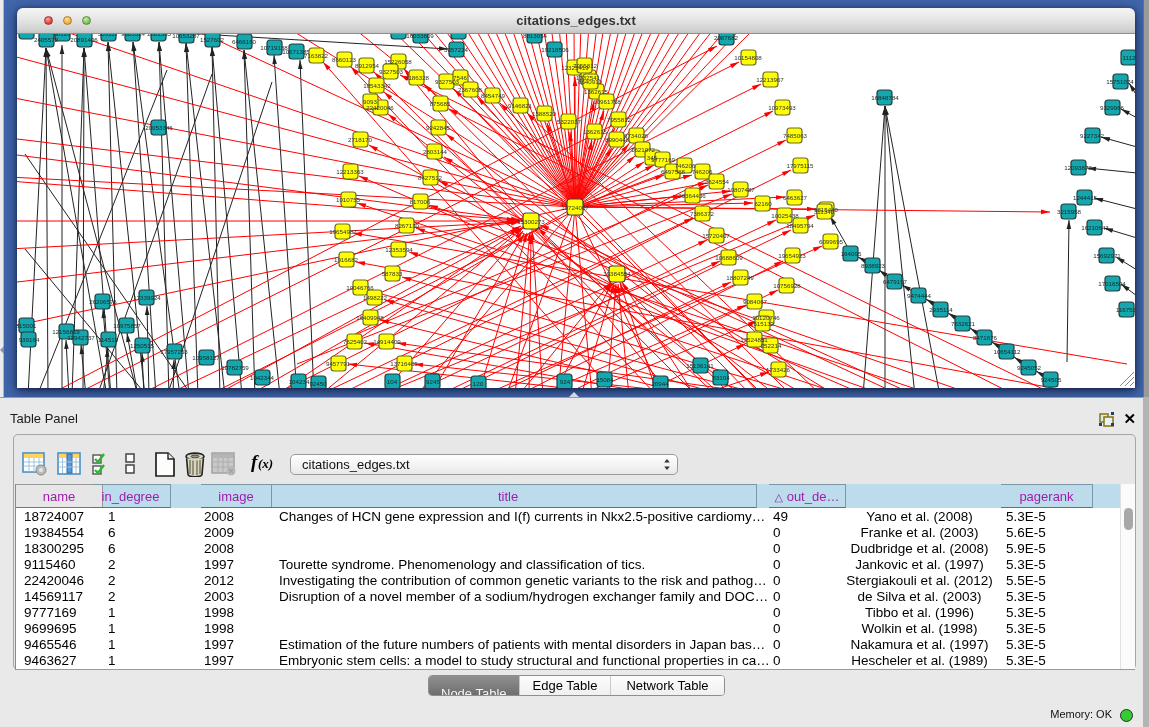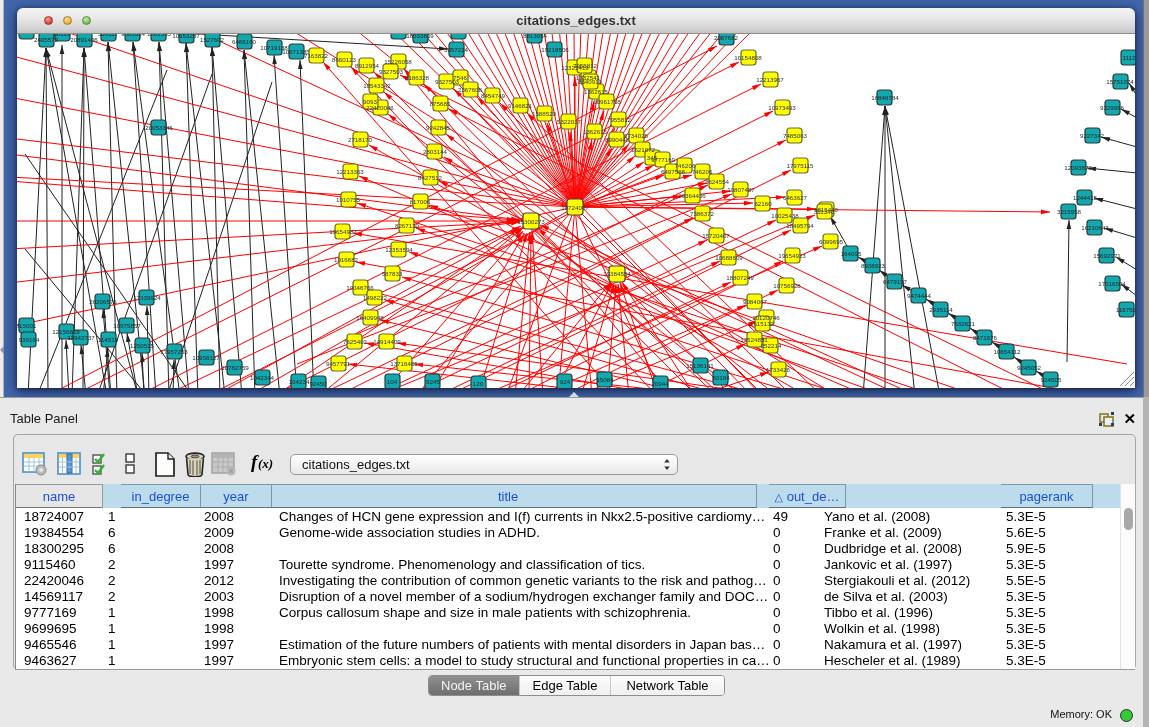--- a/index.html
+++ b/index.html
@@ -19,34 +19,34 @@
 #tptitle{position:absolute;left:10px;top:13px;font-size:13px;color:#1a1a1a}
 #tpicons{position:absolute;right:34px;top:13px}
 #tpx{position:absolute;right:13px;top:12px;font-size:15px;font-weight:700;color:#000}
 #inner{position:absolute;left:13px;top:36px;width:1123px;height:236px;background:#e7e7e7;border:1px solid #a6a6a6;border-radius:5px}
 #toolbar{position:absolute;left:0;top:0;width:100%;height:46px}
 #toolbar svg{position:absolute;top:17px}
 #combo{position:absolute;left:276px;top:19px;width:388px;height:21px;background:linear-gradient(#fff,#f2f2f2 60%,#e8e8e8);border:1px solid #9b9b9b;border-radius:5px;font-size:13px;color:#111;line-height:19px;padding-left:11px}
 #combo .ud{position:absolute;right:6px;top:3px}
 
 #tbl{position:absolute;left:1px;top:49px;width:1120px;height:186px;background:#fff;border-left:1px solid #8a8a8a;border-right:1px solid #8a8a8a;border-bottom:1px solid #9a9a9a}
-#thead{position:absolute;left:0;top:0;width:100%;height:24px;background:#bcdcec;font-size:13px;color:#1d4ed8}
+#thead{position:absolute;left:0;top:0;width:100%;height:24px;background:#bcdcec;font-size:13px;color:#a21caf}
 #thead .h{position:absolute;top:0;height:24px;line-height:24px;text-align:center;border-right:1px solid #7e97a6;border-top:1px solid #7e97a6;border-bottom:1px solid #5a7382}
 #thead .hname{background:#e6e6e6;border-right:1px solid #999;border-top:1px solid #999;border-bottom:1px solid #777}
 #rows{position:absolute;left:0;top:25px;width:100%;font-size:13.5px;color:#000}
 .tr{position:relative;height:16px;line-height:16px;white-space:nowrap}
 .tr div{position:absolute;top:0;height:16px;overflow:hidden}
 .c0{left:8px;width:86px}.c1{left:92px;width:94px}.c2{left:188px;width:70px}
 .c3{left:263px;width:491px;text-overflow:ellipsis}.c4{left:757px;width:72px}
-.c5{left:808px;width:155px;text-align:left}.c6{left:990px;width:95px}
+.c5{left:826px;width:155px;text-align:center}.c6{left:990px;width:95px}
 #vscroll{position:absolute;left:1106px;top:49px;width:15px;height:185px;background:#fbfbfb;border-left:1px solid #e2e2e2}
 #vthumb{position:absolute;left:3px;top:24px;width:9px;height:22px;border-radius:5px;background:#a8a8a8}
 
 #tabs{position:absolute;left:428px;top:277px;height:21px;display:flex;font-size:13px;border:1px solid #8e8e8e;border-radius:4px;overflow:hidden;background:#fff}
-#tabs .seg{height:100%;line-height:20px;padding:0 12px;background:linear-gradient(#fdfdfd,#f0f0f0)}
+#tabs .seg{height:100%;line-height:20px;padding:8px 12px;background:linear-gradient(#fdfdfd,#f0f0f0)}
 #tabs .seg:nth-child(2){padding:0 13px}
 #tabs .seg:nth-child(3){padding:0 15px}
 #tabs .sel{background:linear-gradient(#909090,#6e6e6e);color:#f5f5f5}
 #tabs .seg+.seg{border-left:1px solid #c8c8c8}
 #mem{position:absolute;right:37px;top:310px;font-size:11px;color:#111}
 #memdot{position:absolute;right:16px;top:311px;width:13px;height:13px;border-radius:50%;background:#35cb35;border:1.5px solid #2a2a2a}
 
 #rstrip{position:absolute;right:0;top:0;width:6px;height:727px;background:#9a9a9a;border-left:1px solid #6f6f6f}
 #rstrip2{position:absolute;right:0;top:397px;width:6px;height:330px;background:#b4b4b4}
 #splitter{position:absolute;left:569px;top:392px;width:0;height:0;border-left:5px solid transparent;border-right:5px solid transparent;border-bottom:5px solid #cfd8e8}
@@ -590,43 +590,42 @@
      <div id="combo">citations_edges.txt
        <svg class="ud" width="8" height="13" viewBox="0 0 8 13">
               <path d="M4 1L6.8 4.6H1.2z" fill="#333"></path>
               <path d="M4 12L6.8 8.4H1.2z" fill="#333"></path>
             </svg>
      </div>
    </div>
    <div id="tbl">
     <div id="thead">
       <div class="h hname" style="left:0;width:87px">name</div>
-      <div class="h" style="left:105px;width:80px">in_degree</div>
-      <div class="h" style="left:185px;width:71px">year</div>
+      <div class="h" style="left:75px;width:80px">in_degree</div>
+      <div class="h" style="left:185px;width:71px">image</div>
       <div class="h" style="left:244px;width:497px">title</div>
       <div class="h" style="left:753px;width:77px"><span style="font-size:11px">△</span> out_de…</div>
       <div class="h" style="left:985px;width:92px">pagerank</div>
     </div>
     <div id="rows">
 <div class="tr">
               <div class="c0">18724007</div>
               <div class="c1">1</div>
               <div class="c2">2008</div>
               <div class="c3">Changes of HCN gene expression and I(f) currents in Nkx2.5-positive cardiomyocytes</div>
               <div class="c4">49</div>
               <div class="c5">Yano et al. (2008)</div>
               <div class="c6">5.3E-5</div>
             </div>
 <div class="tr">
               <div class="c0">19384554</div>
               <div class="c1">6</div>
               <div class="c2">2009</div>
-              <div class="c3">Genome-wide association studies in ADHD.</div>
-              <div class="c4">0</div>
-              <div class="c5">Franke et al. (2009)</div>
+              <div class="c4">0</div>
+              <div class="c5">Franke et al. (2003)</div>
               <div class="c6">5.6E-5</div>
             </div>
 <div class="tr">
               <div class="c0">18300295</div>
               <div class="c1">6</div>
               <div class="c2">2008</div>
               <div class="c4">0</div>
               <div class="c5">Dudbridge et al. (2008)</div>
               <div class="c6">5.9E-5</div>
             </div>
@@ -654,21 +653,20 @@
               <div class="c2">2003</div>
               <div class="c3">Disruption of a novel member of a sodium/hydrogen exchanger family and DOCK180 family</div>
               <div class="c4">0</div>
               <div class="c5">de Silva et al. (2003)</div>
               <div class="c6">5.3E-5</div>
             </div>
 <div class="tr">
               <div class="c0">9777169</div>
               <div class="c1">1</div>
               <div class="c2">1998</div>
-              <div class="c3">Corpus callosum shape and size in male patients with schizophrenia.</div>
               <div class="c4">0</div>
               <div class="c5">Tibbo et al. (1996)</div>
               <div class="c6">5.3E-5</div>
             </div>
 <div class="tr">
               <div class="c0">9699695</div>
               <div class="c1">1</div>
               <div class="c2">1998</div>
               <div class="c4">0</div>
               <div class="c5">Wolkin et al. (1998)</div>

